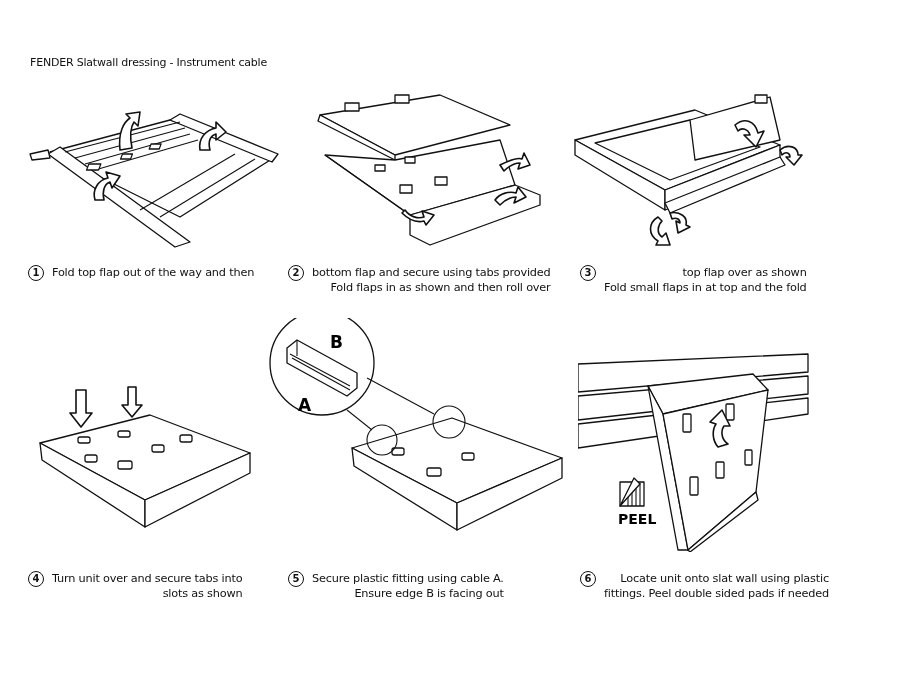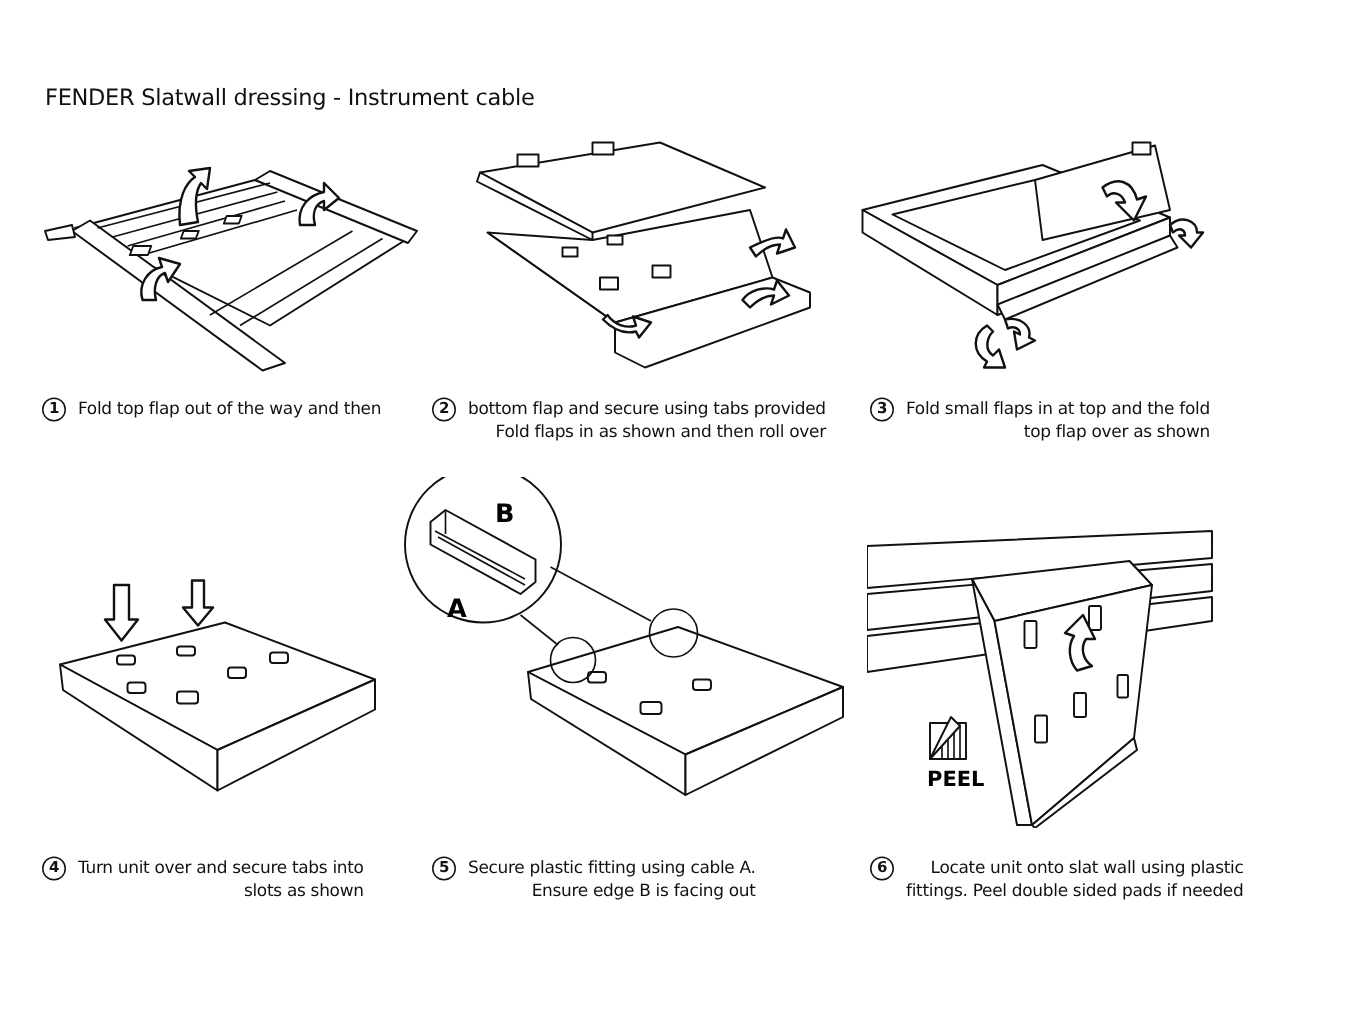--- a/index.html
+++ b/index.html
@@ -1,17 +1,17 @@
 <!DOCTYPE html>
 <html><head>
 <meta charset="utf-8">
 <style>
   html,body{margin:0;padding:0;background:#ffffff;}
   body{width:900px;height:675px;position:relative;overflow:hidden;font-family:"DejaVu Sans","Liberation Sans",sans-serif;color:#111;}
-  .title{position:absolute;left:30px;top:56px;font-size:15px;letter-spacing:-0.2px;}
+  .title{position:absolute;left:30px;top:56px;font-size:11px;letter-spacing:-0.2px;}
   .illu{position:absolute;}
   .caption{position:absolute;font-size:11.3px;line-height:15px;letter-spacing:-0.2px;}
   .step-num{position:absolute;left:0;top:0;width:14px;height:14px;border:1.6px solid #111;border-radius:50%;font-size:10px;font-weight:bold;line-height:14px;text-align:center;}
   .cap-text{position:absolute;left:24px;top:0;white-space:nowrap;text-align:right;}
   svg .ln{fill:#fff;stroke:#111;stroke-width:1.3;stroke-linejoin:round;}
   svg .nf{fill:none;stroke:#111;stroke-width:1.1;}
   svg .arrow{fill:#fff;stroke:#111;stroke-width:1.6;stroke-linejoin:round;}
   .lbl{font-family:"DejaVu Sans","Liberation Sans",sans-serif;font-weight:bold;}
 </style>
 </head>
@@ -151,22 +151,22 @@
   <div class="step-num">2</div>
   <div class="cap-text">
     <div>bottom flap and secure using tabs provided</div>
     <div>Fold flaps in as shown and then roll over</div>
   </div>
 </div>
 
 <div class="caption" style="left:580px;top:265px;">
   <div class="step-num">3</div>
   <div class="cap-text">
+    <div>top flap over as shown</div>
     <div>Fold small flaps in at top and the fold</div>
-    <div>top flap over as shown</div>
   </div>
 </div>
 
 <div class="caption" style="left:28px;top:571px;">
   <div class="step-num">4</div>
   <div class="cap-text">
     <div>Turn unit over and secure tabs into</div>
     <div>slots as shown</div>
   </div>
 </div>

